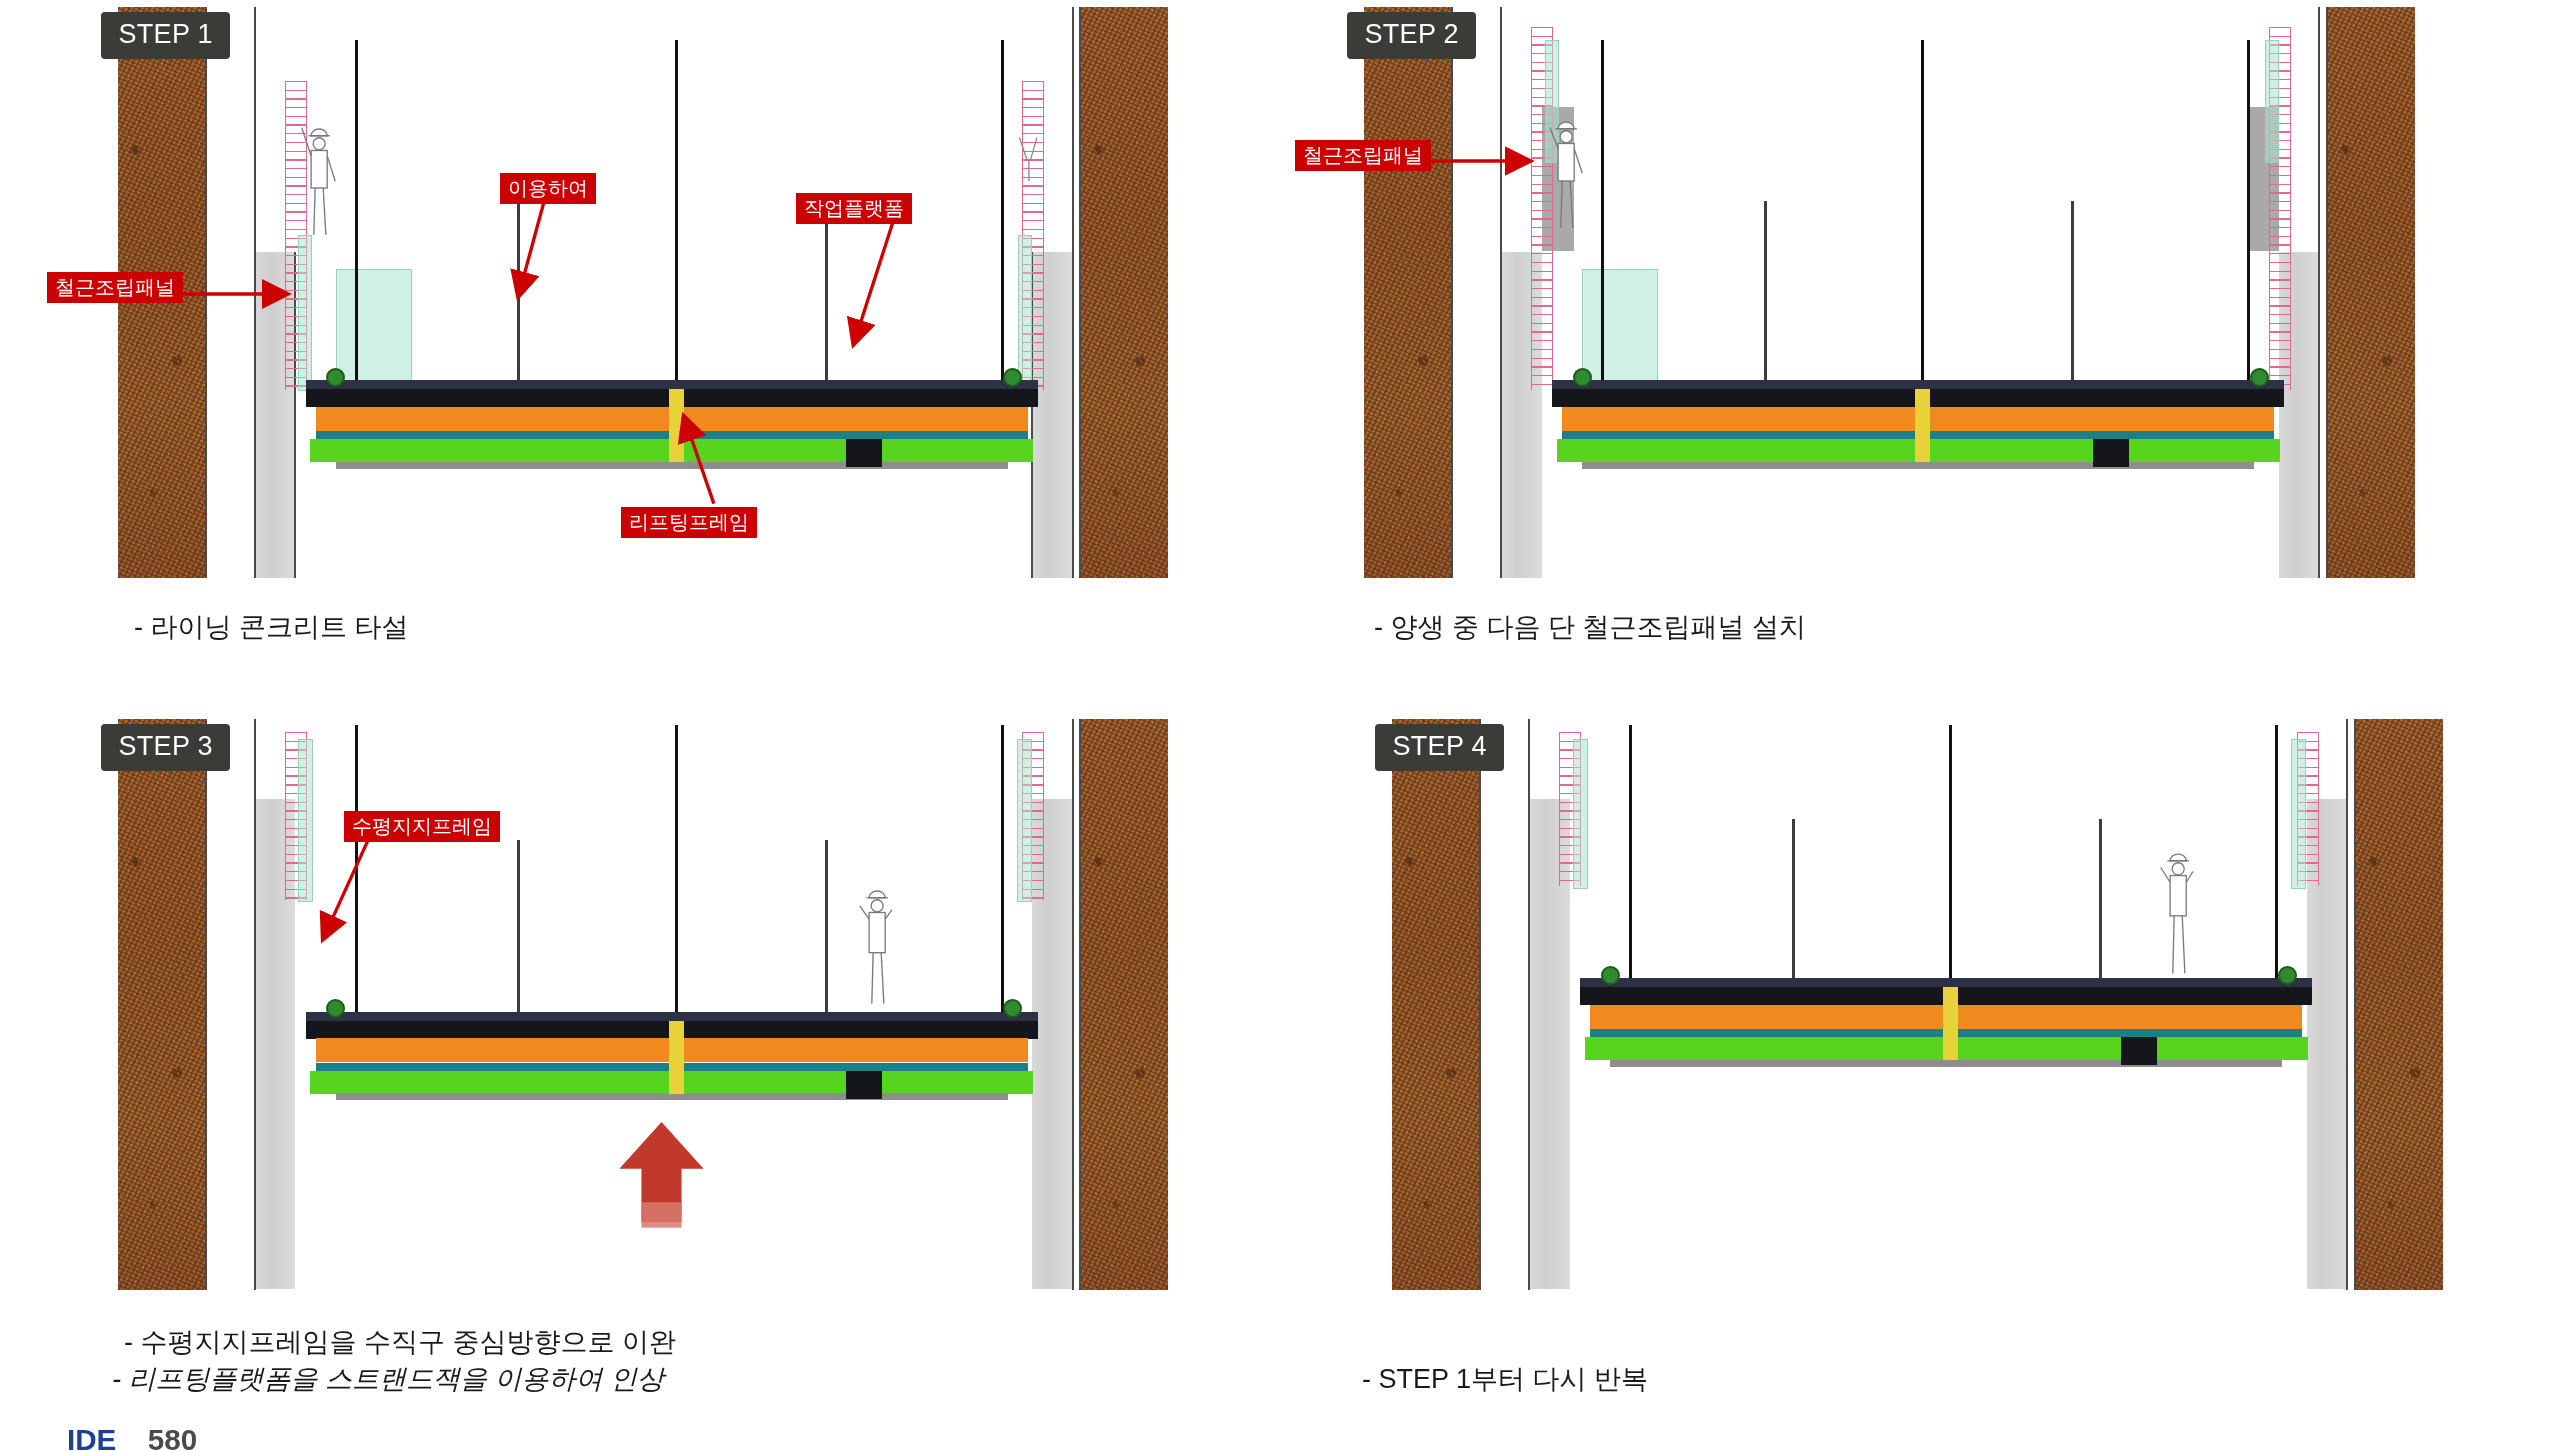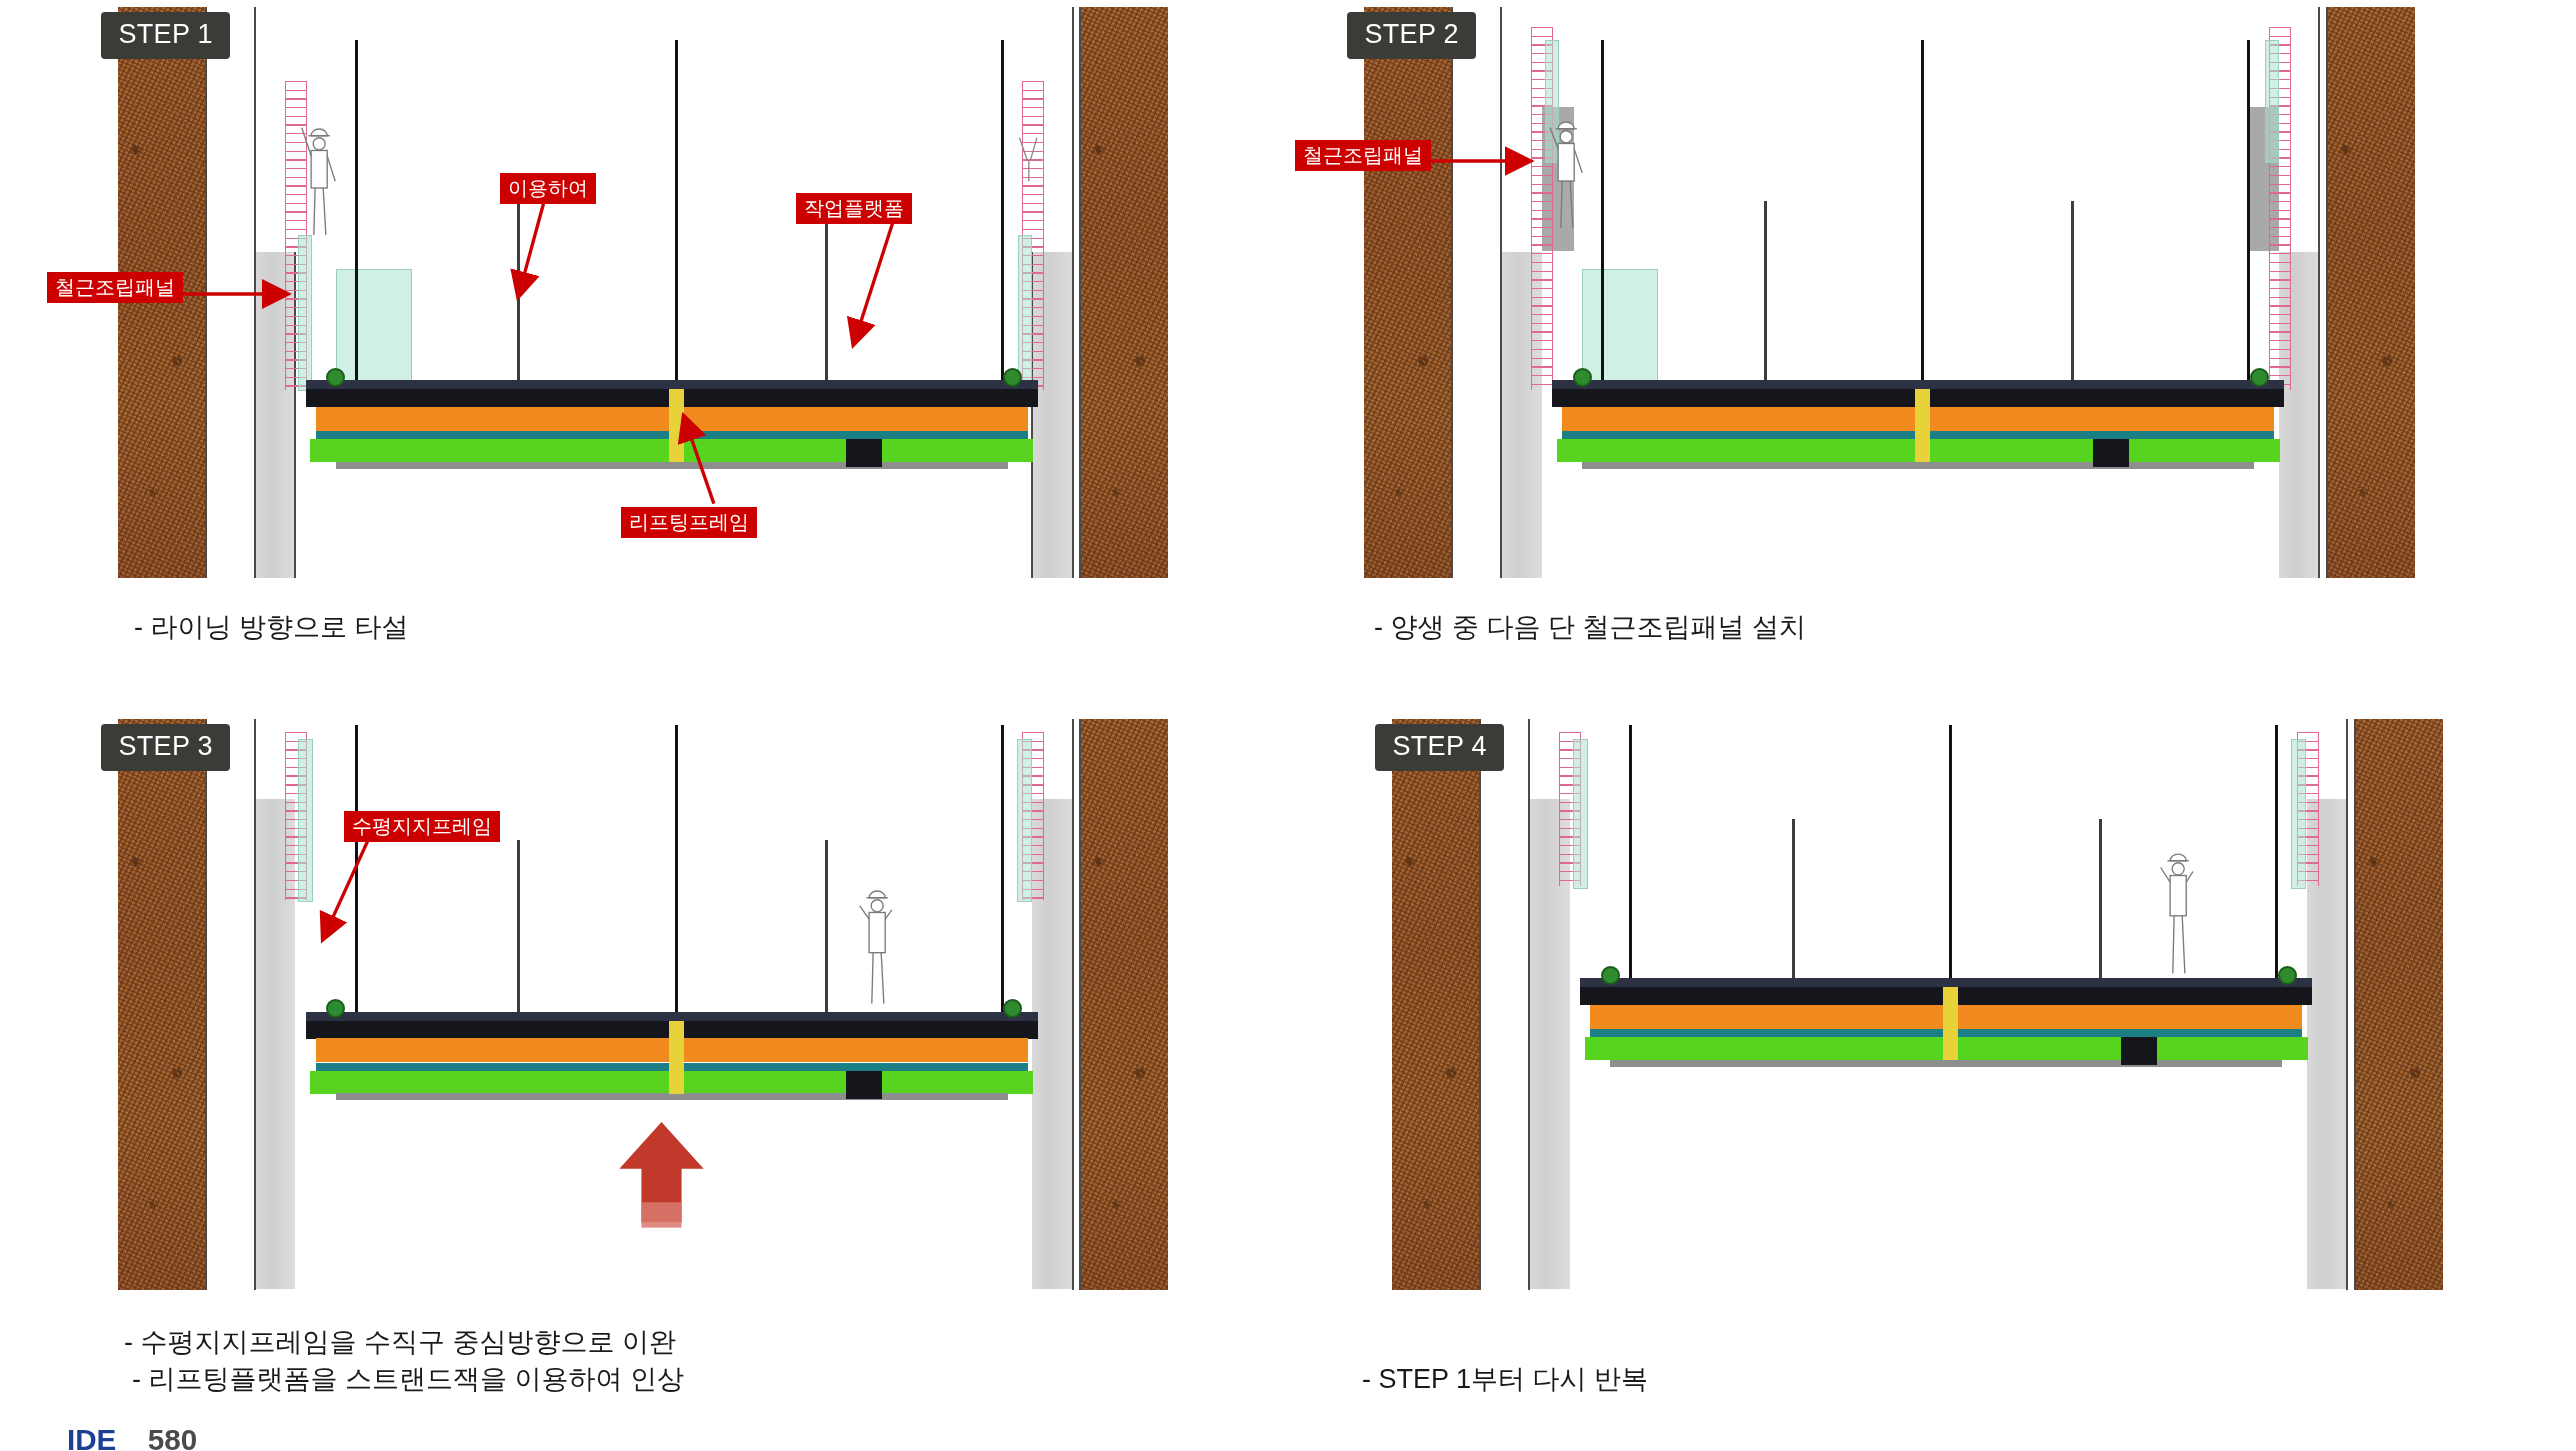--- a/index.html
+++ b/index.html
@@ -161,21 +161,21 @@
   <div class="callout" style="left:796px;top:193px;">작업플랫폼</div>
   <svg class="arrow-svg" style="left:826px;top:222px;width:107px;height:141px;" viewBox="0 0 160 210" width="107" height="141">
     <line x1="100" y1="0" x2="42" y2="180" stroke="#cc0000" stroke-width="5" marker-end="url(#ah1)"></line>
   </svg>
 
   <div class="callout" style="left:621px;top:507px;">리프팅프레임</div>
   <svg class="arrow-svg" style="left:672px;top:410px;width:81px;height:107px;" viewBox="0 0 120 160" width="81" height="107">
     <line x1="62" y1="140" x2="18" y2="12" stroke="#cc0000" stroke-width="5" marker-end="url(#ah1)"></line>
   </svg>
 
-  <div class="caption" style="left:134px;top:608px;">- 라이닝 방향으로 타설</div>
+  <div class="caption" style="left:134px;top:608px;">- 라이닝 콘크리트 타설</div>
 </div>
 
 <div class="panel" style="left:1260px;top:0;width:1288px;height:678px;">
   <div class="step-badge" style="left:87px;top:12px;">STEP 2</div>
 
   <div class="scene" style="left:0px;top:0px;width:1288px;height:604px;">
     <div class="rock" style="left:104px;width:87px;top:6.7px;height:571px;"></div>
     <div class="rock" style="left:1068px;width:87px;top:6.7px;height:571px;"></div>
     <div class="concrete" style="left:242px;width:40px;top:252px;height:326px;"></div>
     <div class="concrete" style="left:1019px;width:40px;top:252px;height:326px;"></div>
@@ -308,21 +308,21 @@
   <svg class="arrow-svg" style="left:309px;top:128px;width:94px;height:121px;" viewBox="0 0 140 180" width="94" height="121">
     <defs>
         <marker id="ah3" markerWidth="9" markerHeight="9" refX="7" refY="4.5" orient="auto">
           <path d="M0,0 L9,4.5 L0,9 z" fill="#cc0000"></path>
         </marker>
       </defs>
     <line x1="88" y1="0" x2="22" y2="145" stroke="#cc0000" stroke-width="5" marker-end="url(#ah3)"></line>
   </svg>
 
   <div class="caption" style="left:124px;top:611px;">- 수평지지프레임을 수직구 중심방향으로 이완</div>
-  <div class="caption" style="left:132px;top:648px;">- 리프팅플랫폼을 스트랜드잭을 이용하여 인상</div>
+  <div class="caption" style="left:112px;top:648px;font-style:italic;">- 리프팅플랫폼을 스트랜드잭을 이용하여 인상</div>
 </div>
 
 <div class="panel" style="left:1288px;top:712px;width:1288px;height:712px;">
   <div class="step-badge" style="left:87px;top:12px;">STEP 4</div>
 
   <div class="scene" style="left:0px;top:0px;width:1288px;height:578px;">
     <div class="rock" style="left:104px;width:87px;top:6.7px;height:571px;"></div>
     <div class="rock" style="left:1068px;width:87px;top:6.7px;height:571px;"></div>
     <div class="concrete" style="left:242px;width:40px;top:87px;height:490px;"></div>
     <div class="concrete" style="left:1019px;width:40px;top:87px;height:490px;"></div>

